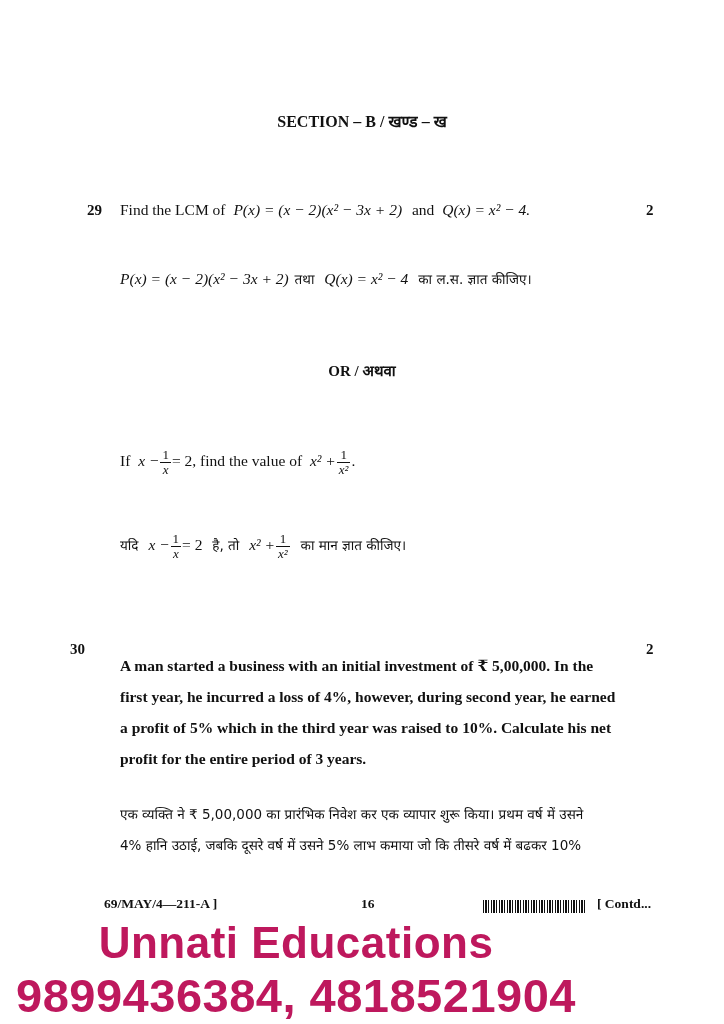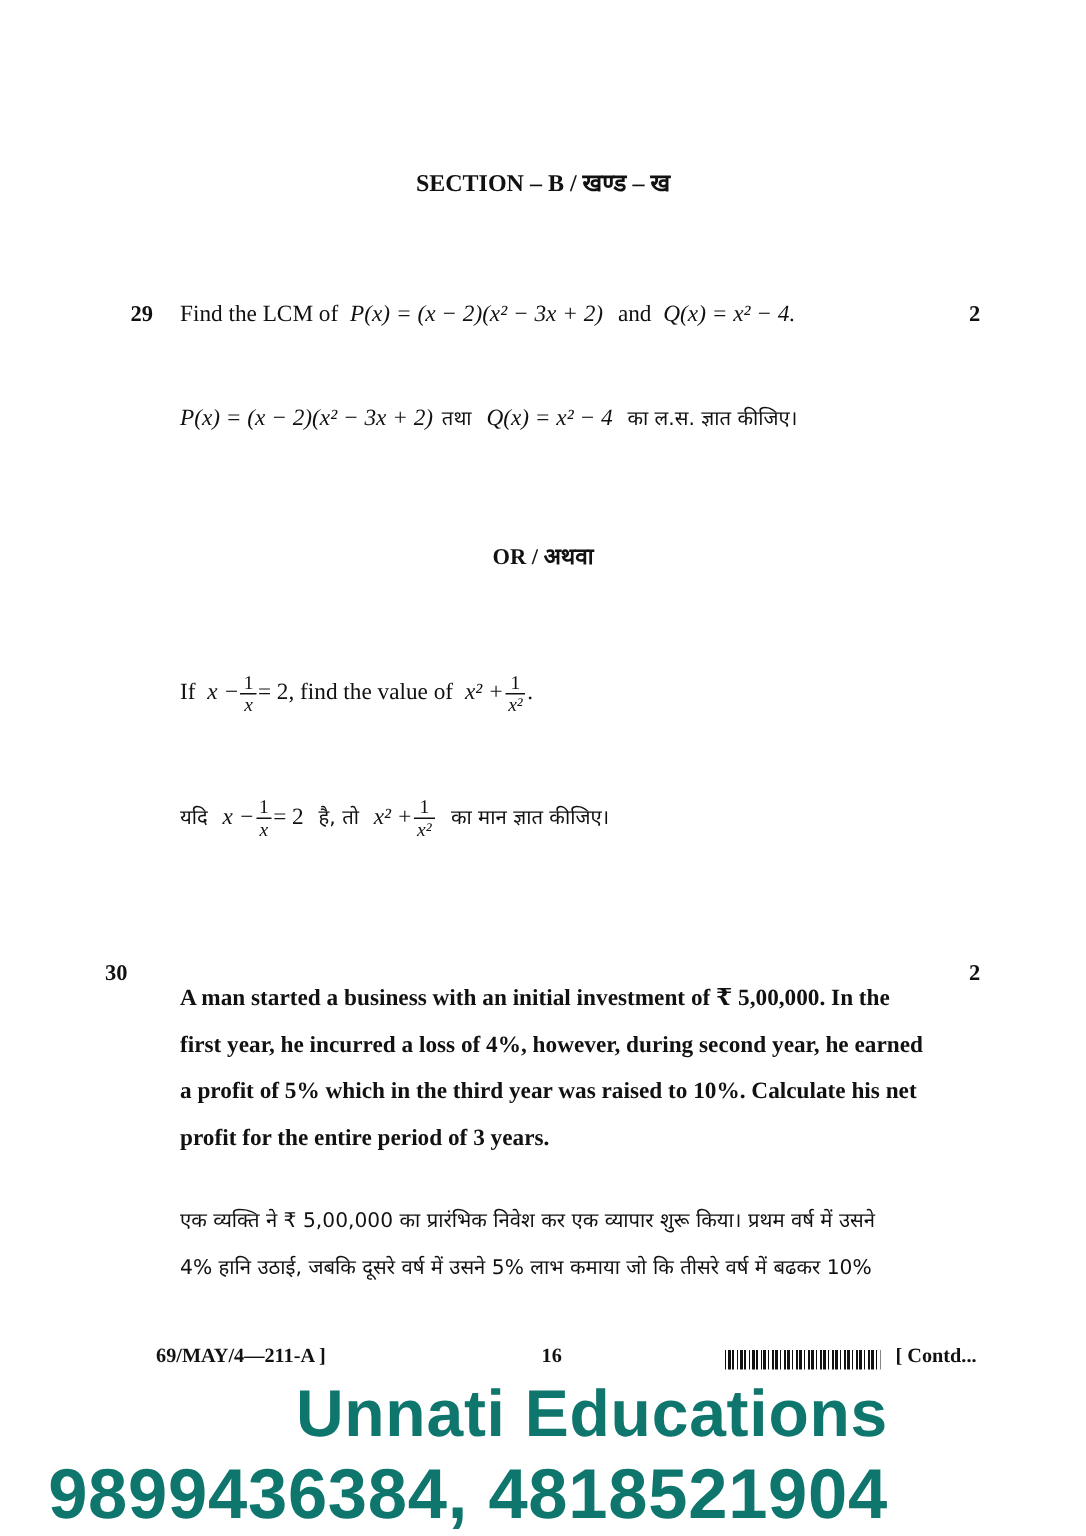--- a/index.html
+++ b/index.html
@@ -13,21 +13,21 @@
   .math { font-family: Liberation Serif, serif; font-style: italic; }
   .frac { display: inline-block; vertical-align: middle; text-align: center; font-size: 13px; line-height: 1.05; margin: 0 1px; }
   .frac .num { display: block; border-bottom: 1px solid #111; padding: 0 2px; font-style: normal; }
   .frac .den { display: block; padding: 0 2px; font-style: italic; }
   .or-title { top: 360px; left: 0; width: 724px; text-align: center; font-weight: bold; font-size: 15px; }
   .para { font-size: 15.5px; line-height: 31px; }
   .hindi { font-family: "DejaVu Sans", sans-serif; font-size: 13.5px; line-height: 31px; }
   .footer { top: 896px; font-weight: bold; font-size: 13.5px; }
   .barcode { top: 900px; left: 483px; width: 104px; height: 13px;
      background: repeating-linear-gradient(90deg, #111 0 1px, #fff 1px 2px, #111 2px 4px, #fff 4px 5px, #111 5px 6px, #fff 6px 8px); }
-  .brand { left: 0; width: 592px; text-align: right; color: #0f766e; font-family: "Liberation Sans", "DejaVu Sans", sans-serif; font-weight: bold; }
+  .brand { left: 0; width: 592px; text-align: center; color: #be185d; font-family: "Liberation Sans", "DejaVu Sans", sans-serif; font-weight: bold; }
   .brand-name { top: 918px; font-size: 44px; letter-spacing: 0.5px; }
   .brand-phone { top: 968px; font-size: 47px; letter-spacing: 0.5px; }
 </style>
 </head>
 <body>
 
 <div class="abs section-title">SECTION – B / खण्ड – ख</div>
 
 <div class="abs qnum" style="top:202px;left:87px;">29</div>
 <div class="abs line" style="top:201px;left:120px;">

